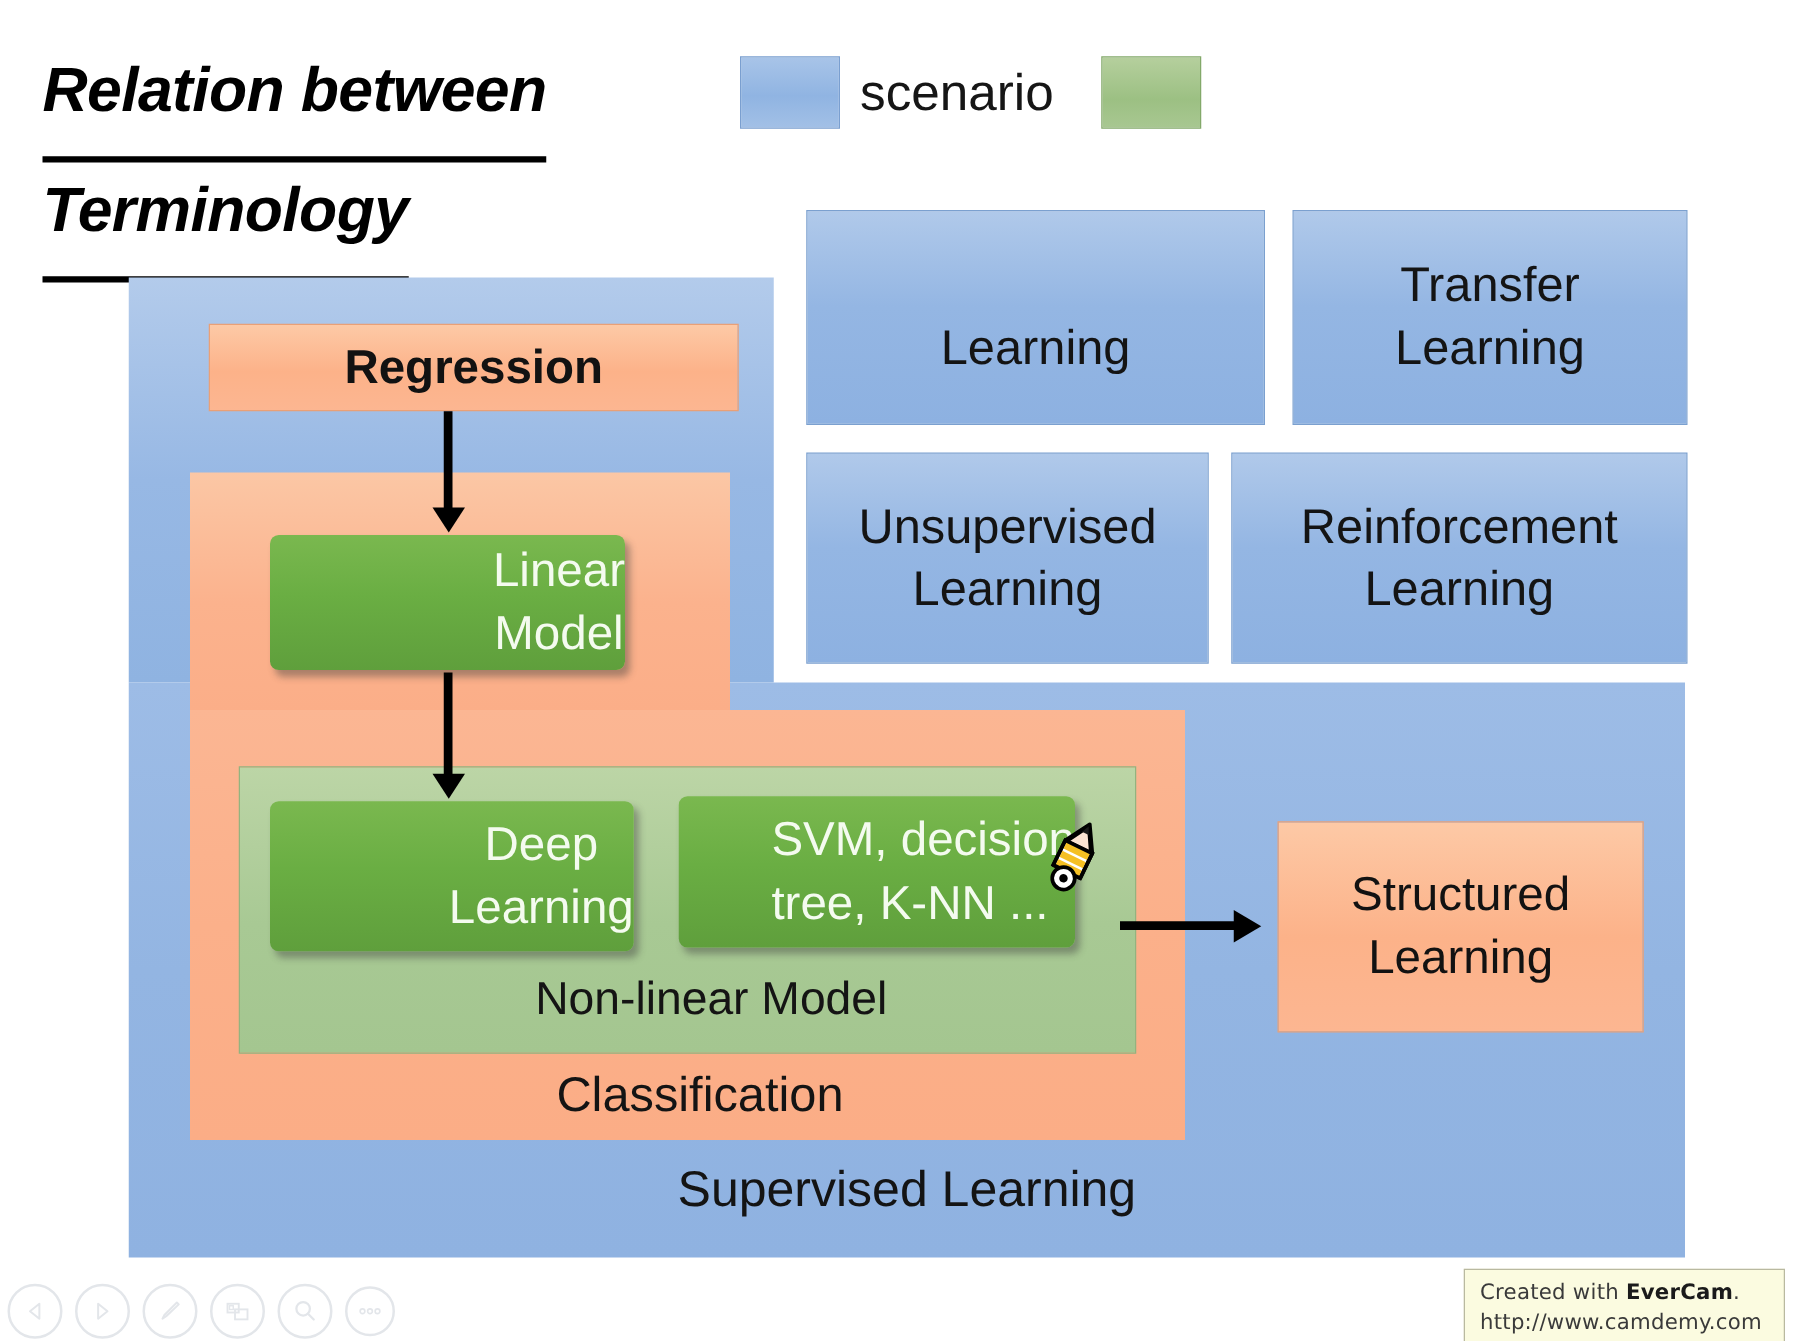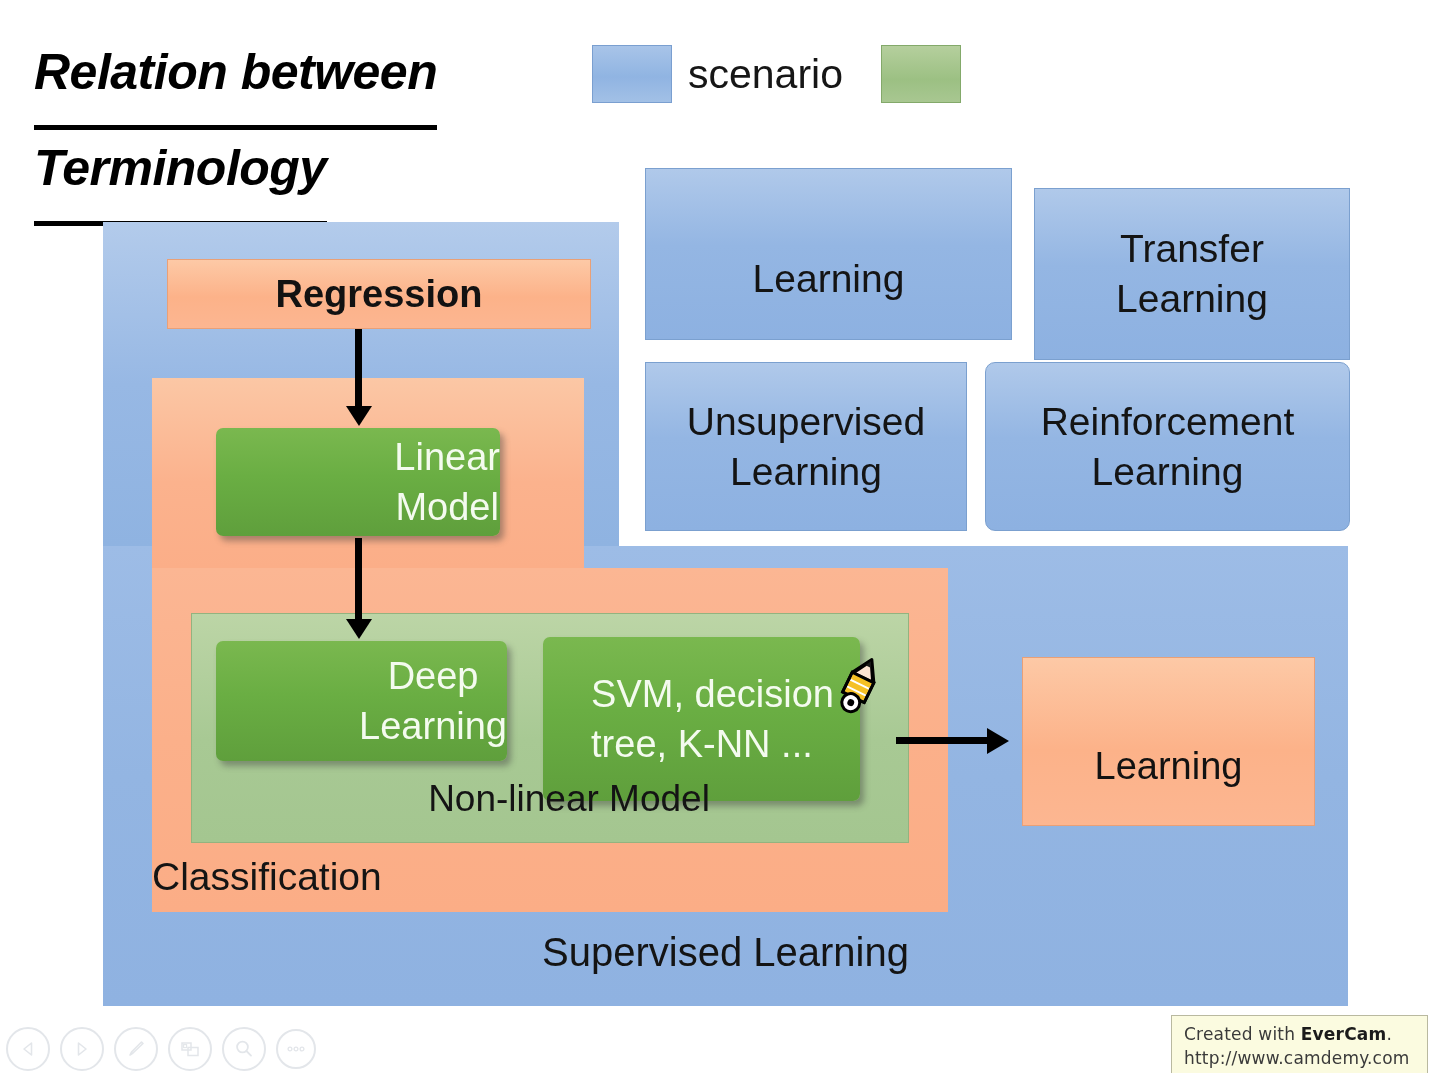--- a/index.html
+++ b/index.html
@@ -83,23 +83,23 @@
     border: 1px solid #7ba0cf;
     display: flex;
     align-items: center;
     justify-content: center;
     text-align: center;
     font-size: 39px;
     line-height: 1.28;
     color: #141414;
   }
   #box-semi        { left: 645px;  top: 168px; width: 365px; height: 170px; }
-  #box-transfer    { left: 1034px; top: 168px; width: 314px; height: 170px; margin-top: 20px; }
+  #box-transfer    { left: 1034px; top: 168px; width: 314px; height: 170px; }
   #box-unsup       { left: 645px;  top: 362px; width: 320px; height: 167px; }
-  #box-reinforce   { left: 985px;  top: 362px; width: 363px; height: 167px; border-radius: 10px; }
+  #box-reinforce   { left: 985px;  top: 362px; width: 363px; height: 167px; }
 
   
   #supervised-upper {
     position: absolute;
     left: 103px;
     top: 222px;
     width: 516px;
     height: 324px;
     background: linear-gradient(180deg, #b3cbeb 0%, #97b8e4 50%, #8fb3e1 100%);
   }
@@ -133,24 +133,24 @@
   #classification-lower {
     position: absolute;
     left: 152px;
     top: 568px;
     width: 796px;
     height: 344px;
     background: linear-gradient(180deg, #fbb693 0%, #fbb08a 50%, #fbad86 100%);
   }
   #classification-label {
     position: absolute;
-    left: 152px;
+    left: 162px;
     top: 855px;
     width: 796px;
-    text-align: left;
+    text-align: center;
     font-size: 39px;
     color: #141414;
   }
 
   
   #nonlinear-box {
     position: absolute;
     left: 191px;
     top: 613px;
     width: 716px;
@@ -199,22 +199,22 @@
     display: flex;
     align-items: center;
     justify-content: flex-end;
     text-align: center;
     color: #f4fbef;
     font-size: 38px;
     line-height: 1.32;
   }
   #box-linear { left: 216px; top: 428px; width: 284px; height: 108px; }
   #box-deep   { left: 216px; top: 641px; width: 291px; height: 120px; }
-  #box-svm    { left: 543px; top: 637px; width: 317px; height: 164px;
-                justify-content: center; text-align: left; padding-left: 22px;
+  #box-svm    { left: 543px; top: 637px; width: 317px; height: 121px;
+                justify-content: flex-end; text-align: left; padding-left: 22px;
                 box-sizing: border-box; }
 
   
   .arrow-v {
     position: absolute;
     width: 7px;
     background: #000;
   }
   .arrow-v::after {
     content: "";
@@ -385,21 +385,21 @@
   <div id="nonlinear-label">Non-linear Model</div>
 
   <div id="classification-label">Classification</div>
 
   <div id="supervised-label">Supervised Learning</div>
 
   <div id="arrow-svm-structured"></div>
 
   <div class="tbox" id="box-structured">
     <div>
-      <br>
+      <span>Structured</span><br>
       <span>Learning</span>
     </div>
   </div>
 
   <svg id="pencil-cursor" viewBox="0 0 54 62">
     <g transform="rotate(26 27 31)">
       <path d="M26 2 L38 22 L38 44 L14 44 L14 22 Z" fill="#ffffff" stroke="#000000" stroke-width="3" stroke-linejoin="round"></path>
       <path d="M26 4 L36.5 22 L15.5 22 Z" fill="#fbe3d2" stroke="#000000" stroke-width="2.6" stroke-linejoin="round"></path>
       <path d="M26 4 L29 10 L23 10 Z" fill="#1a1a1a"></path>
       <rect x="15.5" y="23" width="21" height="5.5" fill="#f5c024"></rect>

